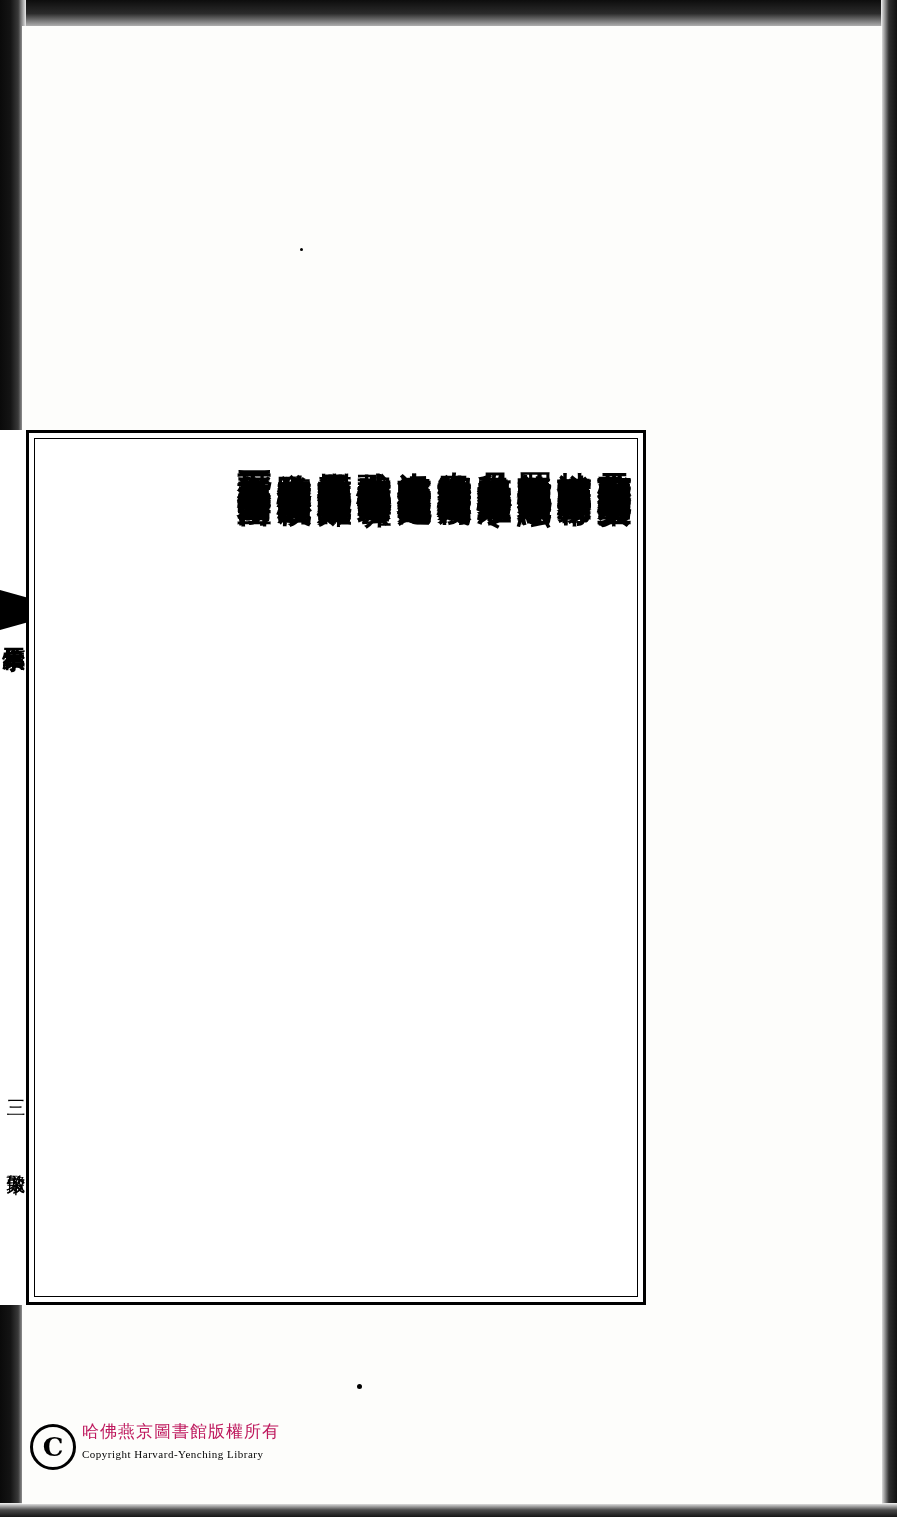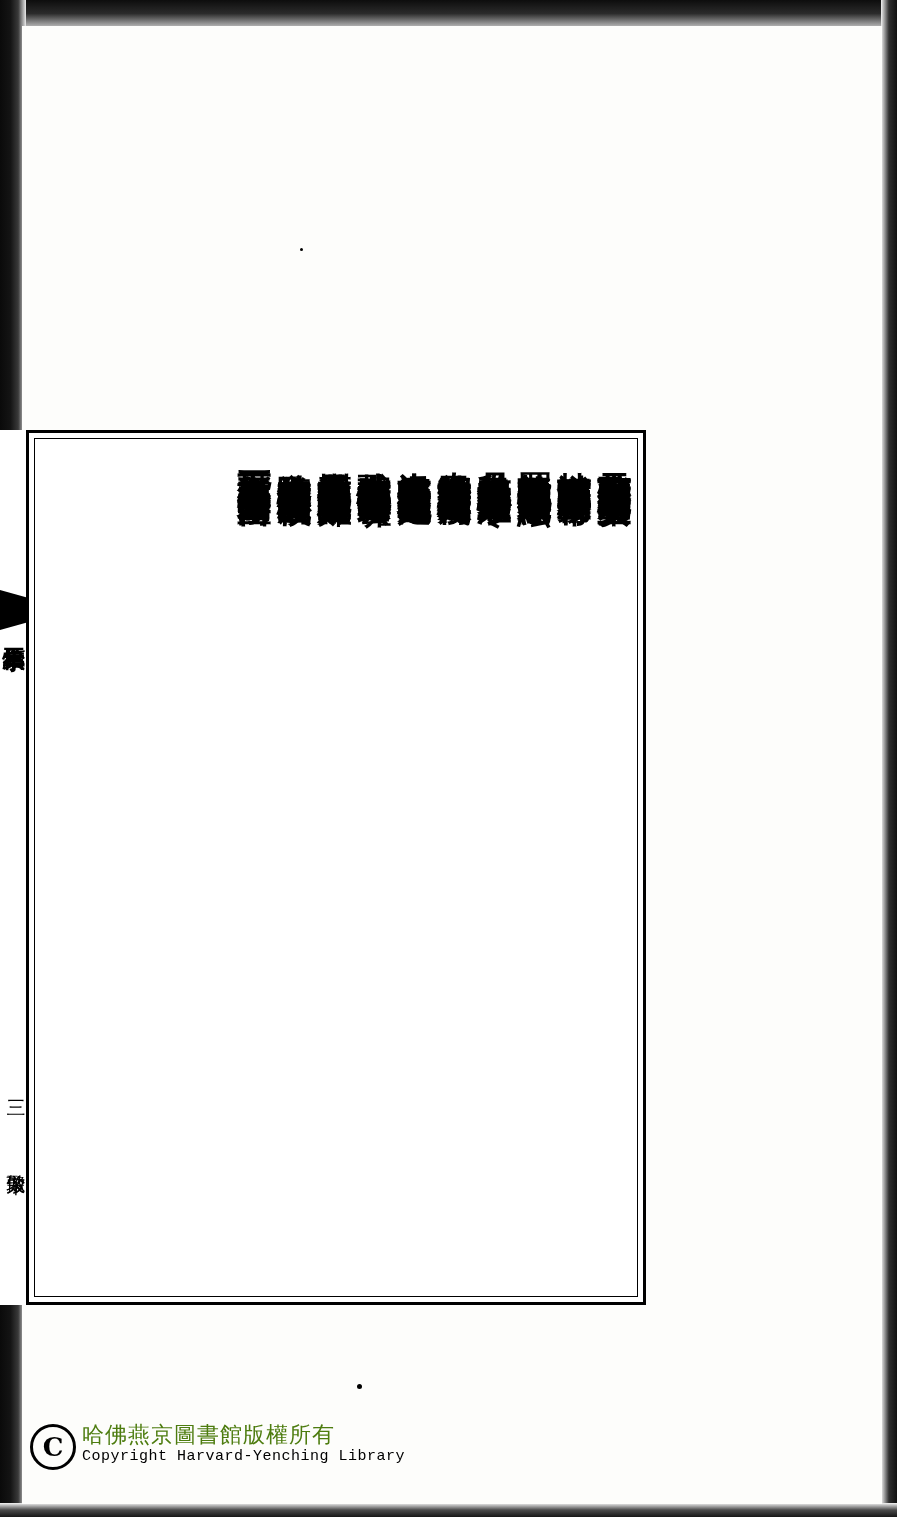--- a/index.html
+++ b/index.html
@@ -160,30 +160,30 @@
     color: #000;
     display: flex;
     align-items: center;
     justify-content: center;
     line-height: 1;
   }
   .stamp-cn {
     position: absolute;
     left: 52px; top: 0px;
     font-family: Liberation Serif, serif;
-    font-size: 22px;
+    font-size: 17px;
     letter-spacing: 1px;
-    color: #4d7c0f;
+    color: #be185d;
     white-space: nowrap;
   }
   .stamp-en {
     position: absolute;
     left: 52px; top: 28px;
-    font-family: Liberation Mono, monospace;
-    font-size: 15px;
+    font-family: Liberation Serif, serif;
+    font-size: 11px;
     letter-spacing: 0.5px;
     color: #000;
     white-space: nowrap;
   }
 
   
   .speck {
     position: absolute;
     background: #000;
     border-radius: 50%;

